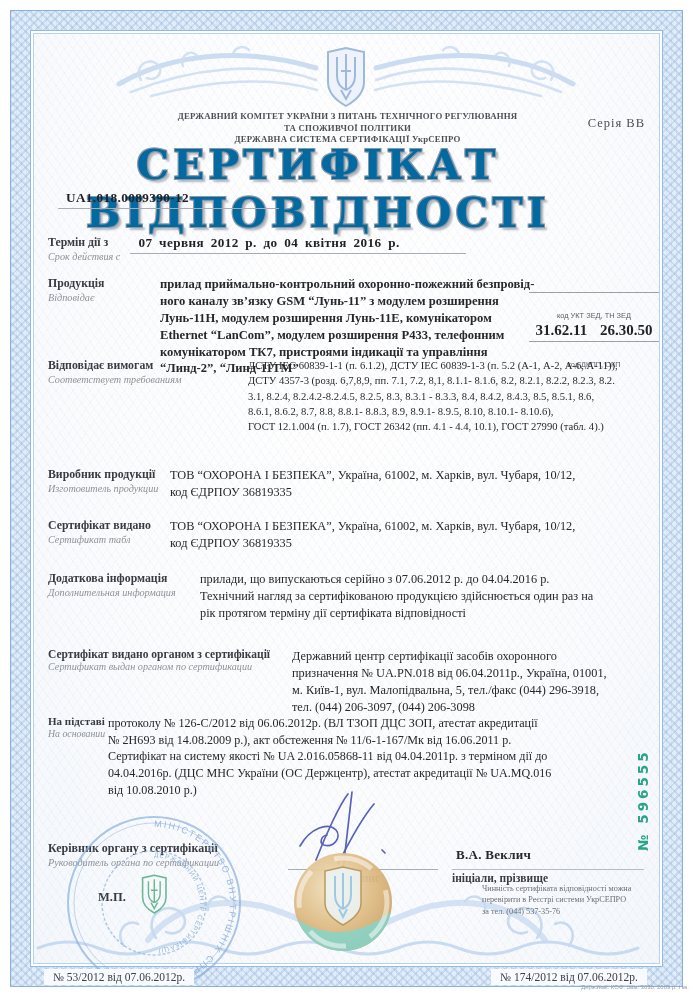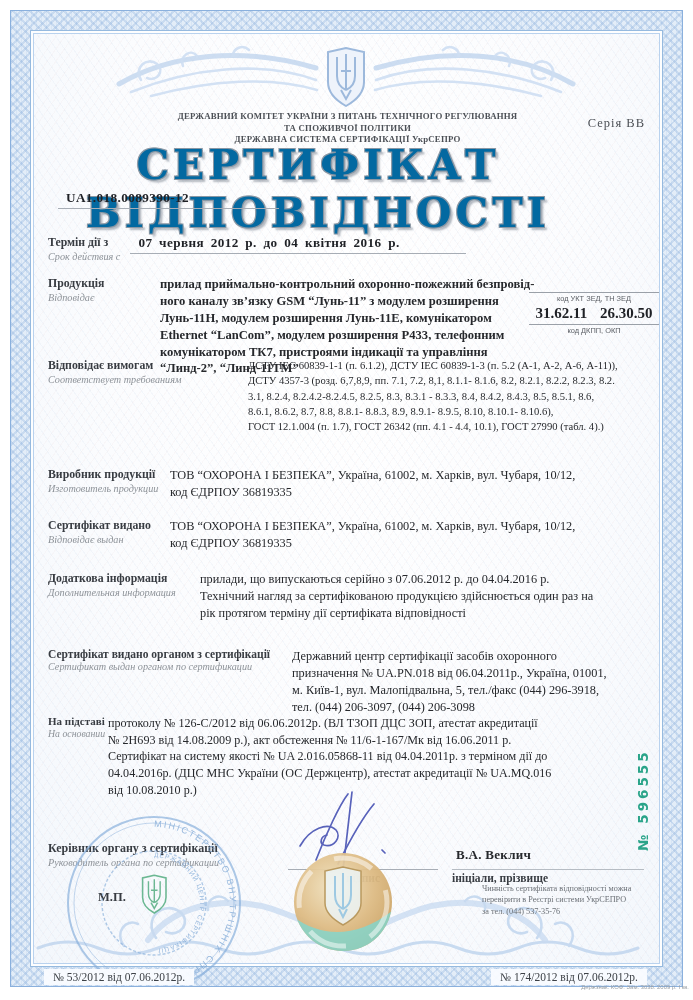--- a/index.html
+++ b/index.html
@@ -43,21 +43,21 @@
   .lbl-ru{font-size:10.2px;font-style:italic;color:#8d9298;margin-top:1px;}
   .vline{border-bottom:1px solid #a7adb5;margin-left:10px;padding:0 8px 2px;
     font-weight:bold;font-size:13.2px;letter-spacing:.4px;color:#1f2126;}
 
   .frow{position:absolute;left:48px;width:616px;display:grid;}
   .fval{font-size:12.3px;line-height:1.38;color:#26282c;}
   .fval.bold{font-weight:bold;font-size:12.6px;line-height:1.34;}
   .fval.small{font-size:10.6px;line-height:1.44;}
 
   .codes{position:absolute;right:34px;top:292px;width:130px;text-align:center;}
-  .code-cap{border-top:1px solid #9aa0a8;font-size:7.4px;color:#5a5e64;padding-top:1px;font-family:"Liberation Sans",sans-serif;}
+  .code-cap{border-top:1px solid #9aa0a8;font-size:7.4px;color:#5a5e64;padding-top:18px;font-family:"Liberation Sans",sans-serif;}
   .code-val{font-weight:bold;font-size:15px;word-spacing:9px;padding:2px 0 2px;color:#1f2126;}
 
   .serial{top:792px;left:563px;width:160px;text-align:center;transform:rotate(-90deg);
     font-family:"DejaVu Sans", sans-serif;font-size:13.5px;font-weight:600;
     letter-spacing:3px;color:#2aa489;}
 
   .sig-head{top:841px;left:48px;}
   .sig-line{top:869px;left:288px;width:150px;border-top:1px solid #a7adb5;}
   .sig-cap{top:872px;left:288px;width:150px;text-align:center;font-size:11.5px;font-weight:bold;color:#383c42;}
   .name{top:847px;left:456px;font-size:13px;font-weight:bold;color:#26282c;letter-spacing:.3px;}
@@ -159,21 +159,21 @@
       <div class="lbl-uk">Виробник продукції</div>
       <div class="lbl-ru">Изготовитель продукции</div>
     </div>
     <div class="fval preline">ТОВ “ОХОРОНА І БЕЗПЕКА”, Україна, 61002, м. Харків, вул. Чубаря, 10/12,
 код ЄДРПОУ  36819335</div>
   </div>
 
   <div class="frow" style="top:518px;grid-template-columns:122px 1fr;">
     <div>
       <div class="lbl-uk">Сертифікат видано</div>
-      <div class="lbl-ru">Відповідає выдан</div>
+      <div class="lbl-ru">Сертификат табл</div>
     </div>
     <div class="fval preline">ТОВ “ОХОРОНА І БЕЗПЕКА”, Україна, 61002, м. Харків, вул. Чубаря, 10/12,
 код ЄДРПОУ  36819335</div>
   </div>
 
   <div class="frow" style="top:571px;grid-template-columns:152px 1fr;">
     <div>
       <div class="lbl-uk">Додаткова інформація</div>
       <div class="lbl-ru">Дополнительная информация</div>
     </div>

